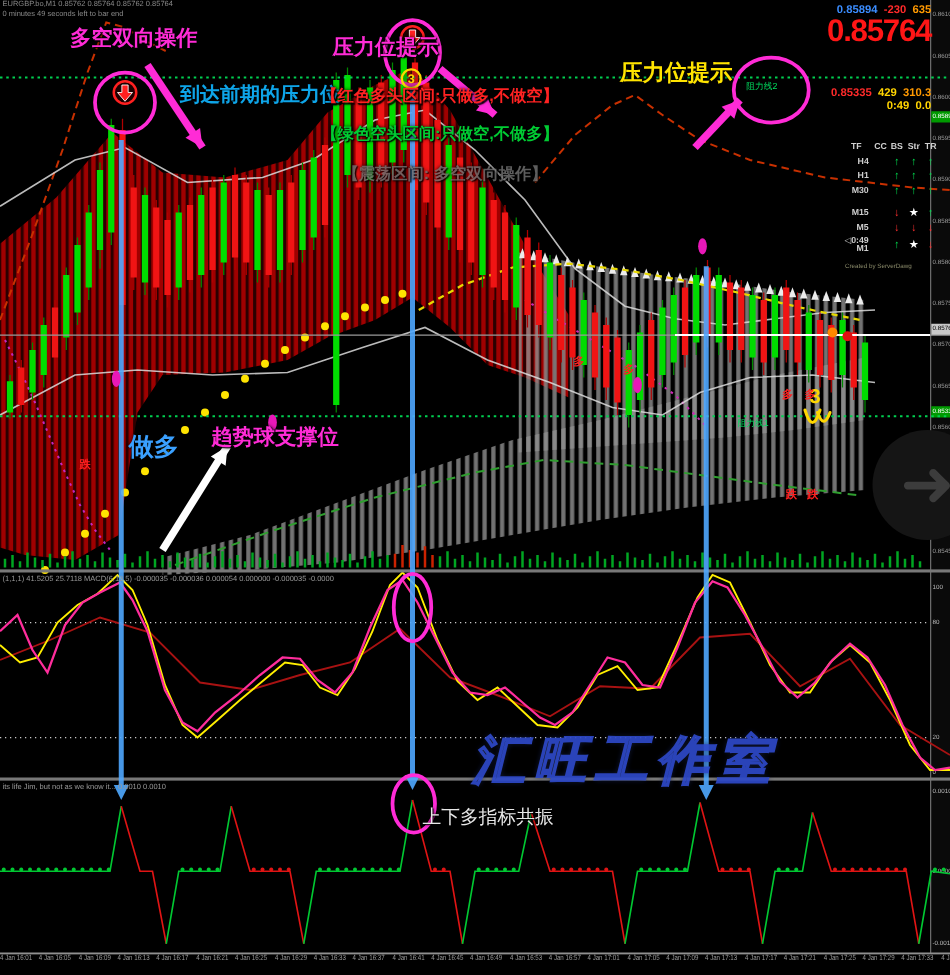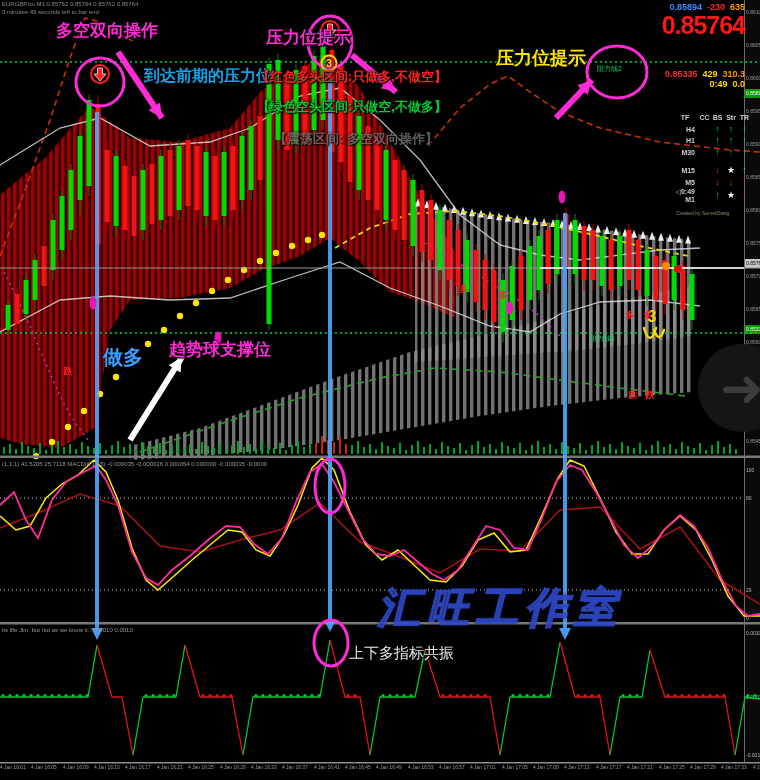--- a/index.html
+++ b/index.html
@@ -649,21 +649,21 @@
 <div class="ann paleblue" style="left:144px;top:66px;">到达前期的压力位</div>
 <div class="ann magenta" style="left:266px;top:26px;">压力位提示</div>
 <div class="ann redrule" style="left:257px;top:68px;">【红色多头区间:只做多,不做空】</div>
 <div class="ann greenrule" style="left:257px;top:98px;">【绿色空头区间:只做空,不做多】</div>
 <div class="ann grayrule" style="left:274px;top:130px;text-align:right;">【震荡区间: 多空双向操作】</div>
 <div class="ann yellowtxt" style="left:496px;top:46px;">压力位提示</div>
 <div class="reslbl" style="left:597px;top:64px;">阻力线2</div>
 <div class="reslbl" style="left:590px;top:334px;">阻力线1</div>
 <div class="ann bluetxt" style="left:103px;top:344px;">做多</div>
 <div class="ann magenta" style="left:169px;top:338px;font-size:17px;">趋势球支撑位</div>
-<div class="ann whitetxt" style="left:338px;top:644px;margin-left:11px;">上下多指标共振</div>
+<div class="ann whitetxt" style="left:338px;top:644px;">上下多指标共振</div>
 <div id="watermark">汇旺工作室</div>
 
 <div class="abs tiny" style="left:2px;top:461px;color:#999;">(1,1,1) 41.5205 25.7118  MACD(6,13,5) -0.000035 -0.000036 0.000054 0.000000 -0.000035 -0.0000</div>
 <div class="abs tiny" style="left:2px;top:627px;color:#999;">its life Jim, but not as we know it...  0.0010 0.0010</div>
 
 <div id="pstrip">
     <div class="tick" style="top: 9px;">0.8610</div>
     <div class="tick" style="top: 42px;">0.8605</div>
     <div class="tick" style="top: 75px;">0.8600</div>
     <div class="tick" style="top: 108px;">0.8595</div>

